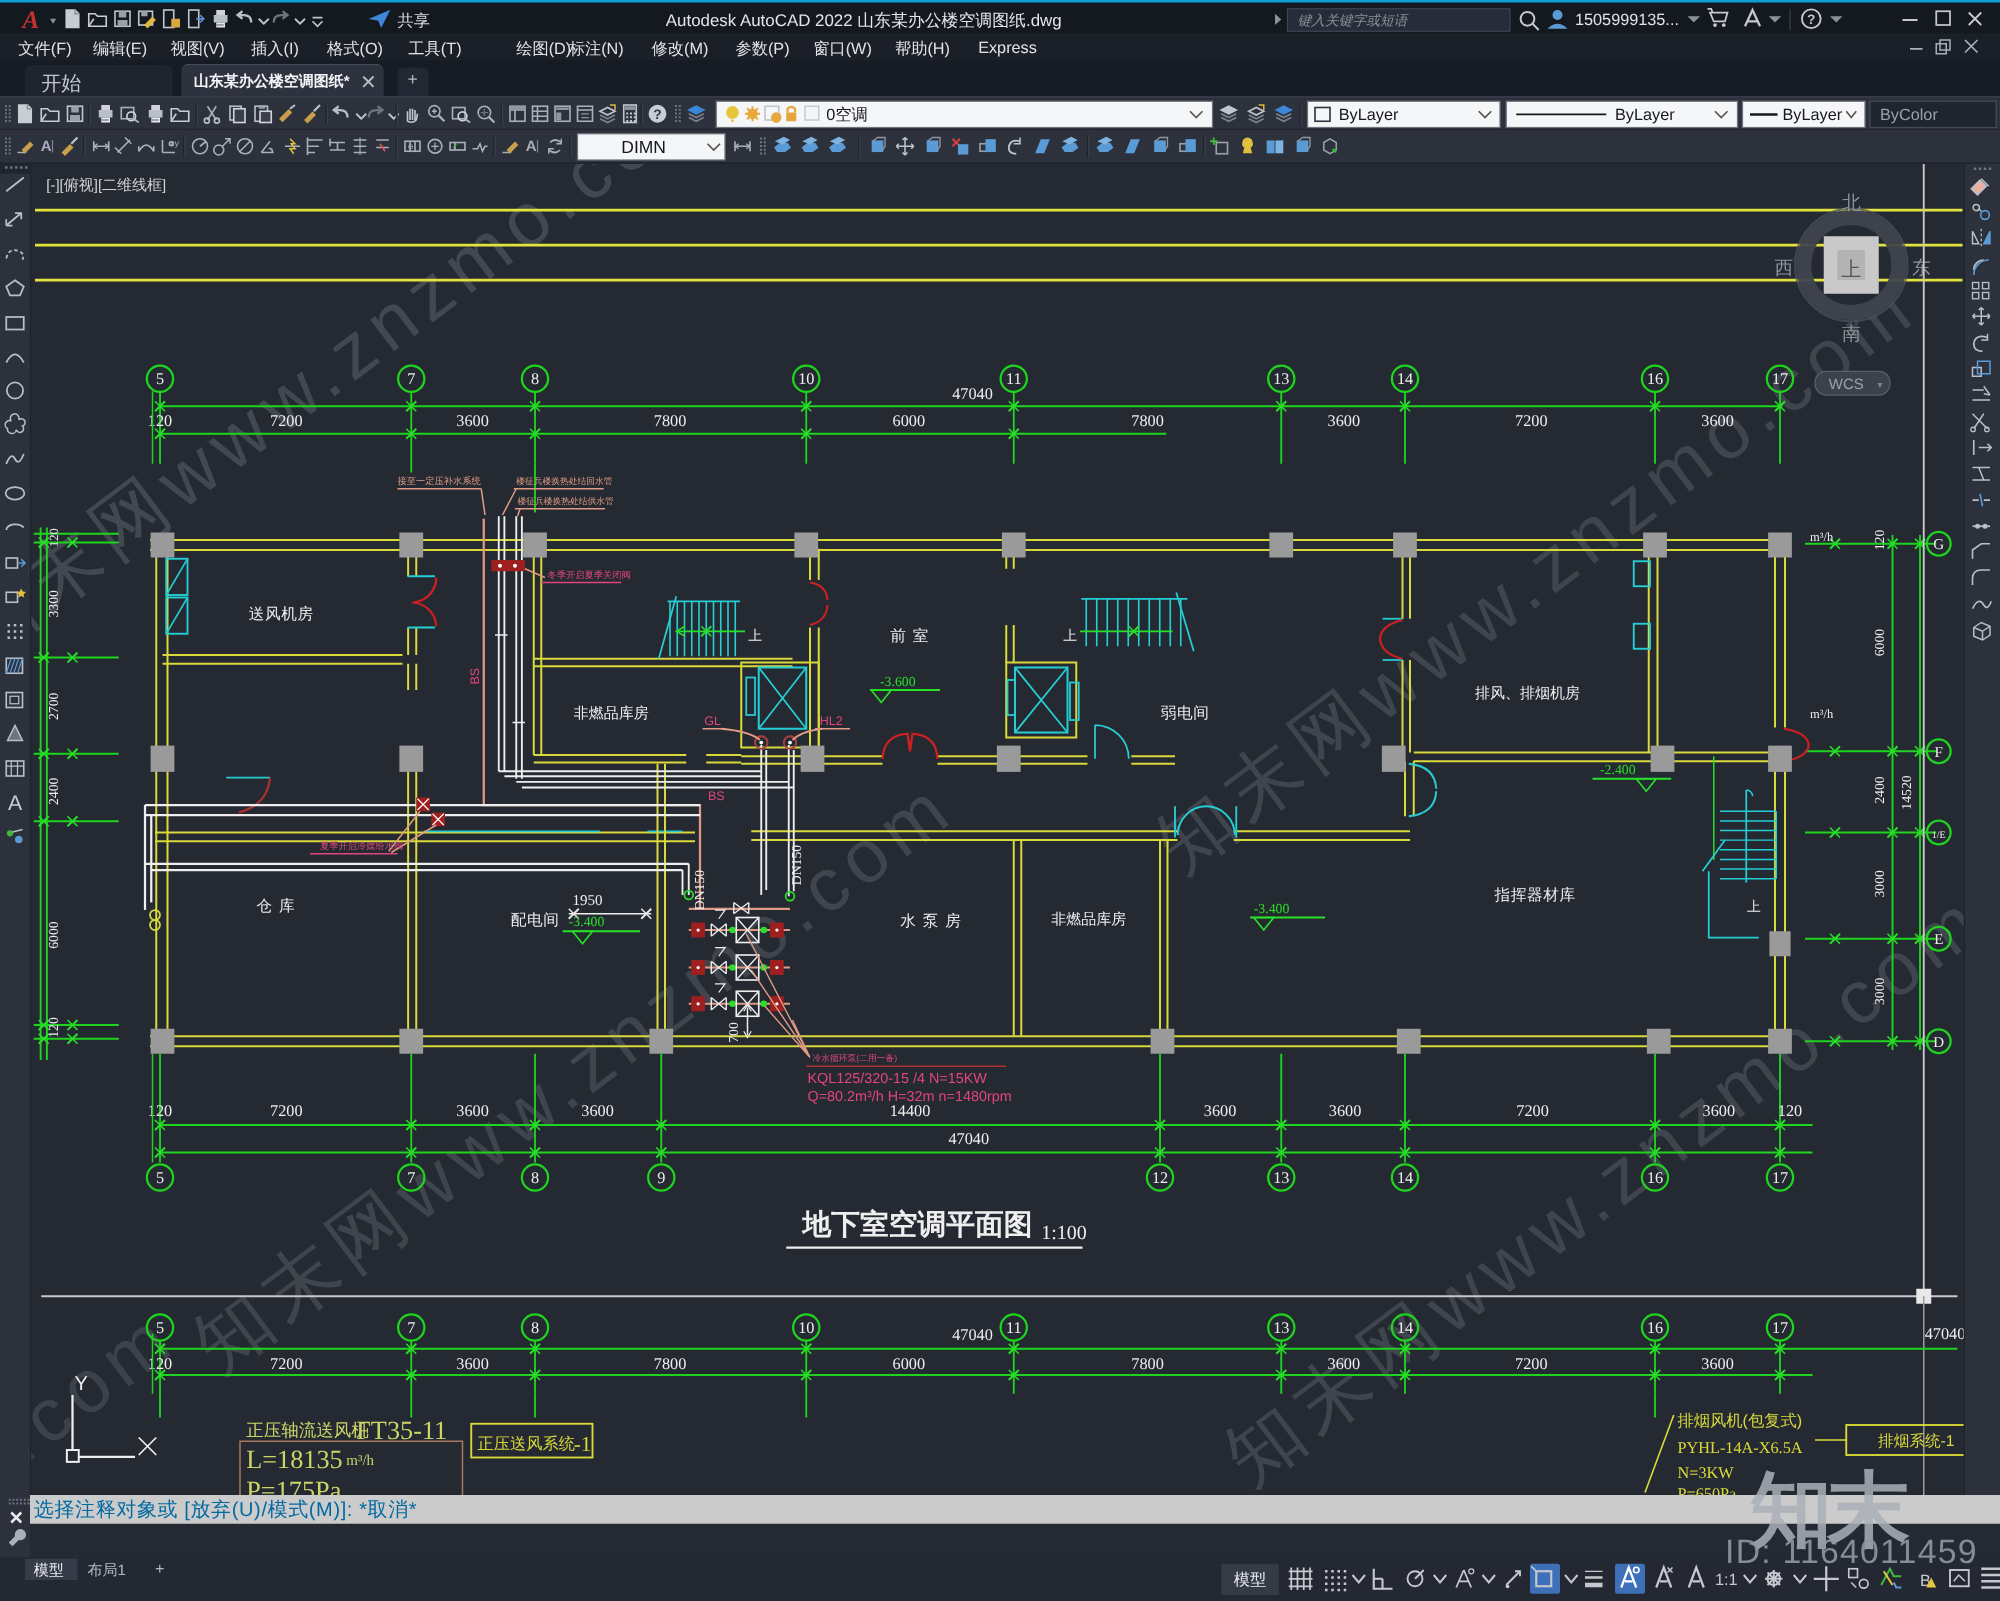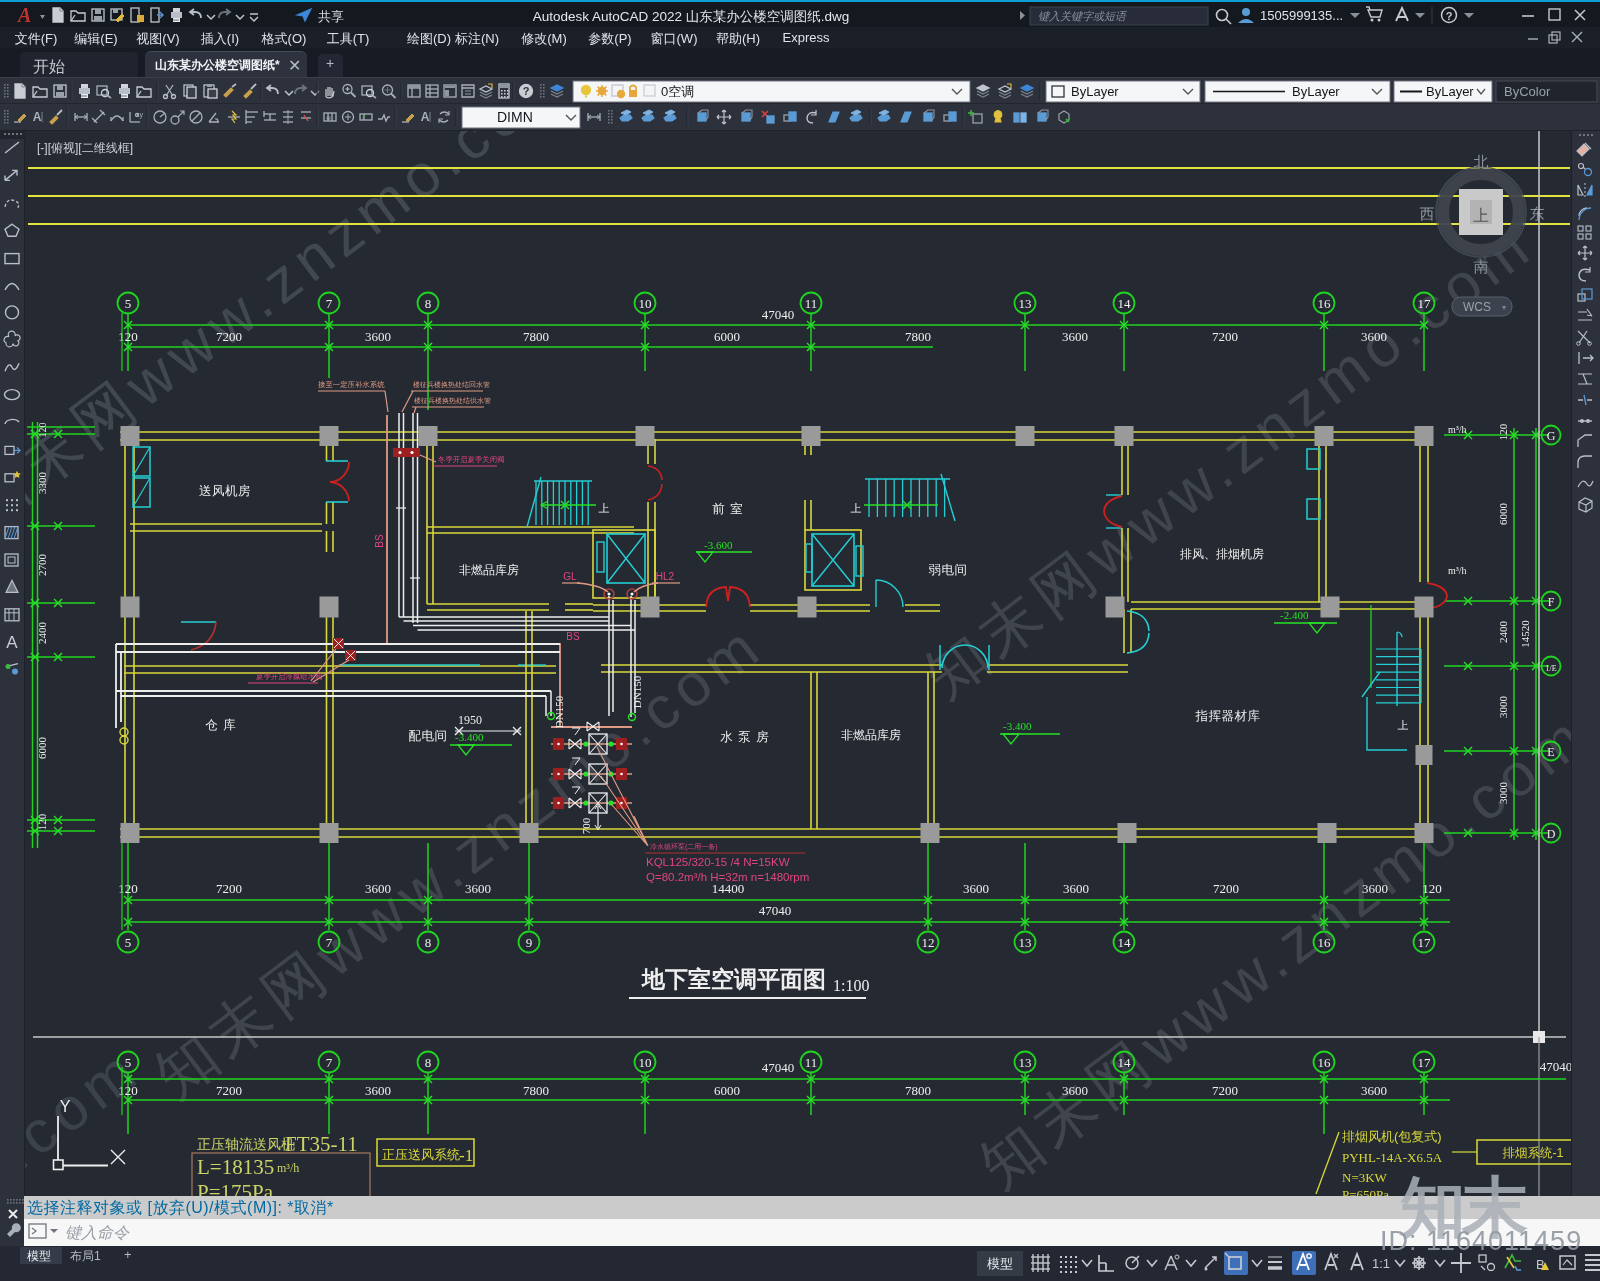--- a/index.html
+++ b/index.html
@@ -759,21 +759,21 @@
     </svg>
   </div>
 
   <div class="abs" id="menubar">
       <span style="position:absolute;left:-4px;top:3px;width:80px;text-align:center">文件(F)</span>
       <span style="position:absolute;left:56px;top:3px;width:80px;text-align:center">编辑(E)</span>
       <span style="position:absolute;left:118px;top:3px;width:80px;text-align:center">视图(V)</span>
       <span style="position:absolute;left:180px;top:3px;width:80px;text-align:center">插入(I)</span>
       <span style="position:absolute;left:244px;top:3px;width:80px;text-align:center">格式(O)</span>
       <span style="position:absolute;left:308px;top:3px;width:80px;text-align:center">工具(T)</span>
-      <span style="position:absolute;left:389px;top:3px;width:80px;text-align:center">绘图(D)</span>
+      <span style="position:absolute;left:377px;top:3px;width:80px;text-align:right">绘图(D)</span>
       <span style="position:absolute;left:437px;top:3px;width:80px;text-align:center">标注(N)</span>
       <span style="position:absolute;left:504px;top:3px;width:80px;text-align:center">修改(M)</span>
       <span style="position:absolute;left:570px;top:3px;width:80px;text-align:center">参数(P)</span>
       <span style="position:absolute;left:634px;top:3px;width:80px;text-align:center">窗口(W)</span>
       <span style="position:absolute;left:698px;top:3px;width:80px;text-align:center">帮助(H)</span>
       <span style="position:absolute;left:766px;top:3px;width:80px;text-align:center">Express</span>
     <svg class="abs" style="left:1520px;top:0" width="80" height="21">
       <line x1="8" y1="12" x2="18" y2="12" stroke="#aab0ba" stroke-width="1.4"></line>
       <rect x="32" y="5" width="8" height="8" stroke="#aab0ba" fill="none" stroke-width="1.2"></rect>
         <rect x="29" y="8" width="8" height="8" stroke="#aab0ba" fill="none" stroke-width="1.2"></rect>
@@ -1192,28 +1192,20 @@
         <rect x="13" y="6" width="1.6" height="1.6" fill="#6e747e"></rect>
         <rect x="16" y="6" width="1.6" height="1.6" fill="#6e747e"></rect>
         <rect x="19" y="6" width="1.6" height="1.6" fill="#6e747e"></rect>
         <rect x="22" y="6" width="1.6" height="1.6" fill="#6e747e"></rect>
     <path d="M9,14 L17,22 M17,14 L9,22" stroke="#e6e9ed" stroke-width="2"></path>
     <path d="M7,38 l5,-5 a4.5,4.5 0 1 1 3,3 l-5,5 Z" fill="#aab0ba"></path>
   </svg></div>
   <div class="abs" id="cmdgray">
       <span style="position:absolute;left:3px;top:2px;letter-spacing:0.5px;font-size:16px">选择注释对象或 [放弃(U)/模式(M)]: *取消*</span>
     </div>
-  <div class="abs" id="cmdwhite">
-    <svg class="abs" style="left:0;top:0" width="120" height="26">
-      <rect x="5" y="5" width="17" height="14" stroke="#6e747e" fill="none" stroke-width="1.3"></rect>
-      <path d="M8,9 L12,12 L8,15" stroke="#6e747e" fill="none" stroke-width="1.2"></path>
-      <path d="M26,10 L30,14 L34,10" fill="#6e747e"></path>
-    </svg>
-    <span style="position:absolute;left:41px;top:4px;color:#9aa0a8;font-size:16px;font-style:italic">键入命令</span>
-  </div>
 
   <div class="abs" id="botbar">
     <div class="abs" style="left:20px;top:1px;width:42px;height:17px;background:#353b48"></div>
     <div class="abs" style="left:27px;top:2px;color:#eceef2;font-size:12px">模型</div>
     <div class="abs" style="left:70px;top:2px;color:#b4bac3;font-size:12px">布局1</div>
     <div class="abs" style="left:124px;top:1px;color:#b4bac3;font-size:13px">+</div>
     <svg class="abs" style="left:975px;top:2px" width="625" height="33">
         <rect x="2" y="3" width="46" height="25" fill="#343a46"></rect>
         <text x="25" y="20" fill="#e8eaee" font-size="13" text-anchor="middle" font-family="Liberation Sans">模型</text>
         <line x1="58" y1="6" x2="58" y2="24" stroke="#c5c9cf" stroke-width="1.4"></line>

